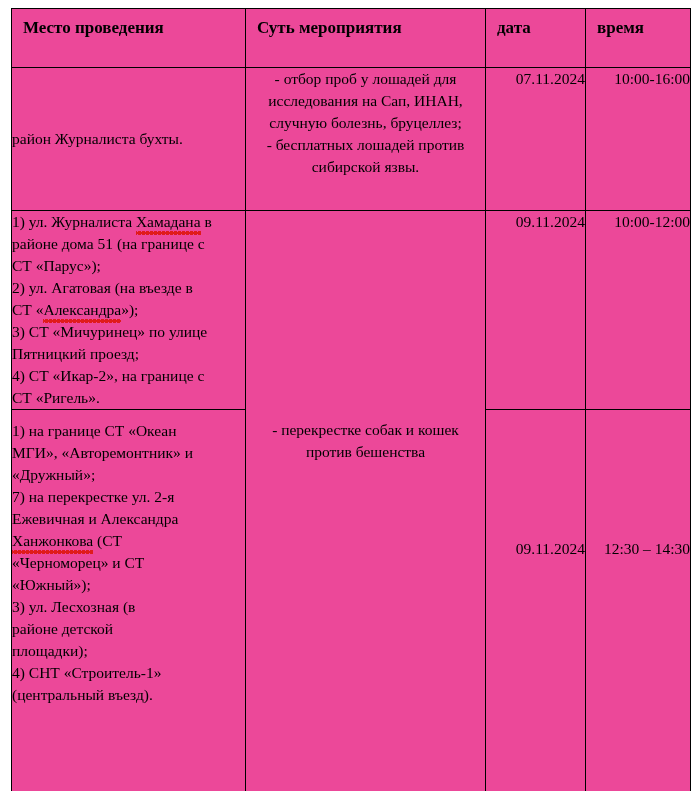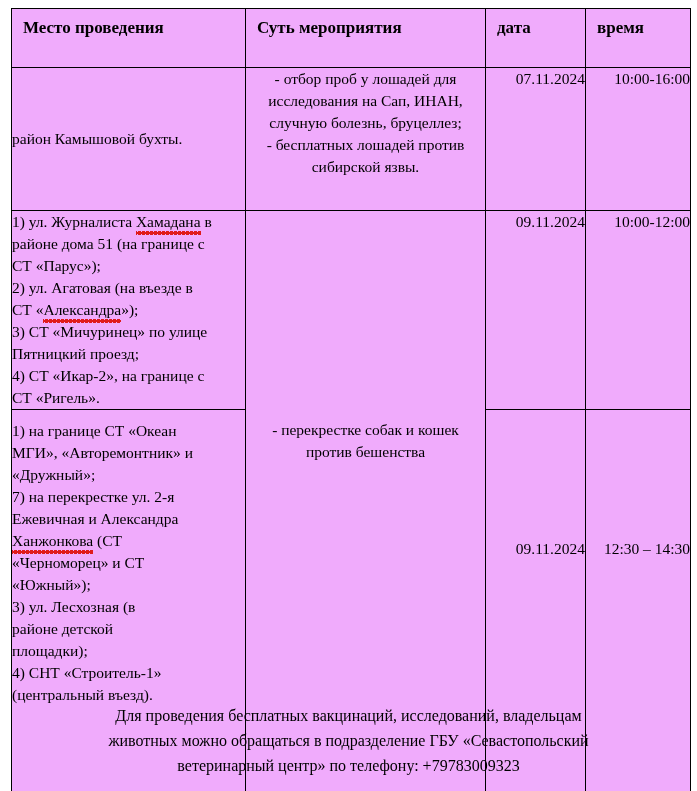--- a/index.html
+++ b/index.html
@@ -39,21 +39,21 @@
     table-layout: fixed;
     width: 679px;
     background: #fff;
   }
 
   table.schedule td,
   table.schedule th {
     border: 1px solid #000000;
     vertical-align: top;
     padding: 0;
-    background: #f0abfc;
+    background: #ec4899;
   }
 
   
   col.c1 { width: 234px; }
   col.c2 { width: 240px; }
   col.c3 { width: 100px; }
   col.c4 { width: 105px; }
 
   
   tr.head-row th {
@@ -184,21 +184,21 @@
           <th>дата</th>
           <th>время</th>
         </tr>
       </thead>
 
       <tbody>
 
         <tr class="row-1">
           <td class="cell-place center-v">
             <div class="lines">
-              <span>район Камышовой бухты.</span>
+              <span>район Журналиста бухты.</span>
             </div>
           </td>
           <td class="cell-activity">
             <div class="lines">
               <span>- отбор проб у лошадей для</span>
               <span>исследования на Сап, ИНАН,</span>
               <span>случную болезнь, бруцеллез;</span>
               <span>- бесплатных лошадей против</span>
               <span>сибирской язвы.</span>
             </div>
@@ -251,19 +251,14 @@
               <span>(центральный въезд).</span>
             </div>
           </td>
           <td class="cell-date upper">09.11.2024</td>
           <td class="cell-time upper">12:30 – 14:30</td>
         </tr>
       </tbody>
     </table>
   </div>
 
-  <div class="footer-note">
-    <span>Для проведения бесплатных вакцинаций, исследований, владельцам</span>
-    <span>животных можно обращаться в подразделение ГБУ «Севастопольский</span>
-    <span>ветеринарный центр» по телефону: +79783009323</span>
-  </div>
 
 </div>
 
 </body></html>

